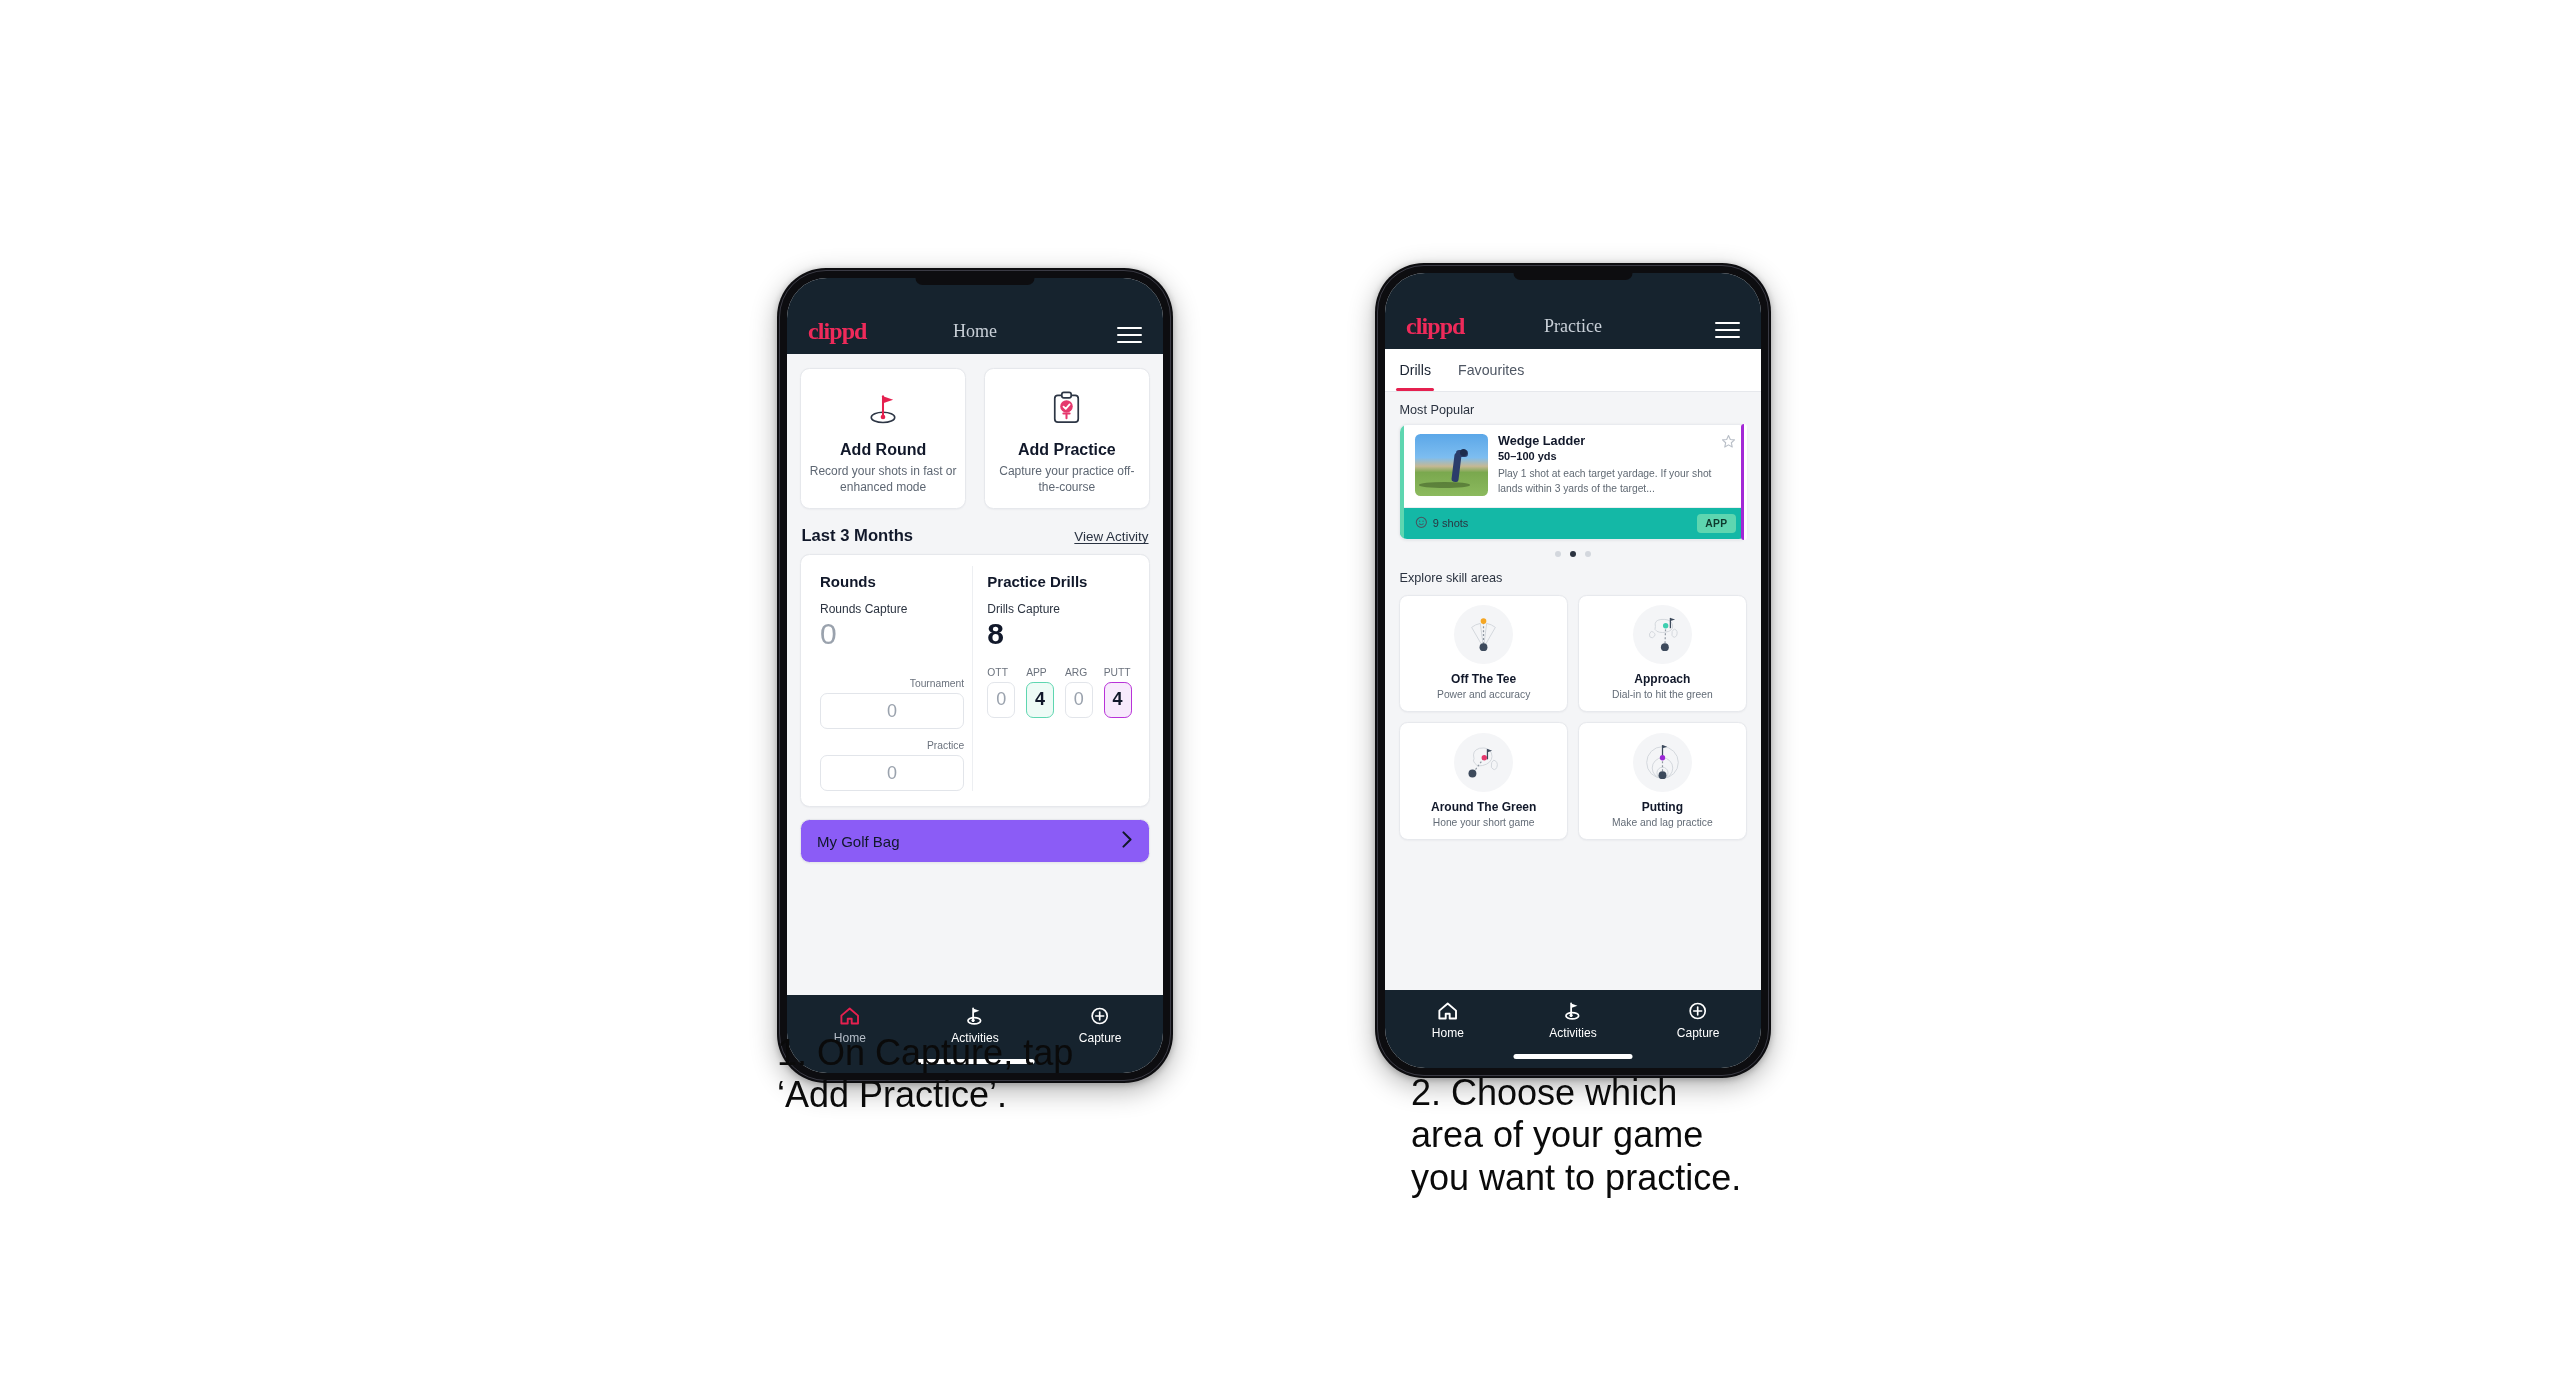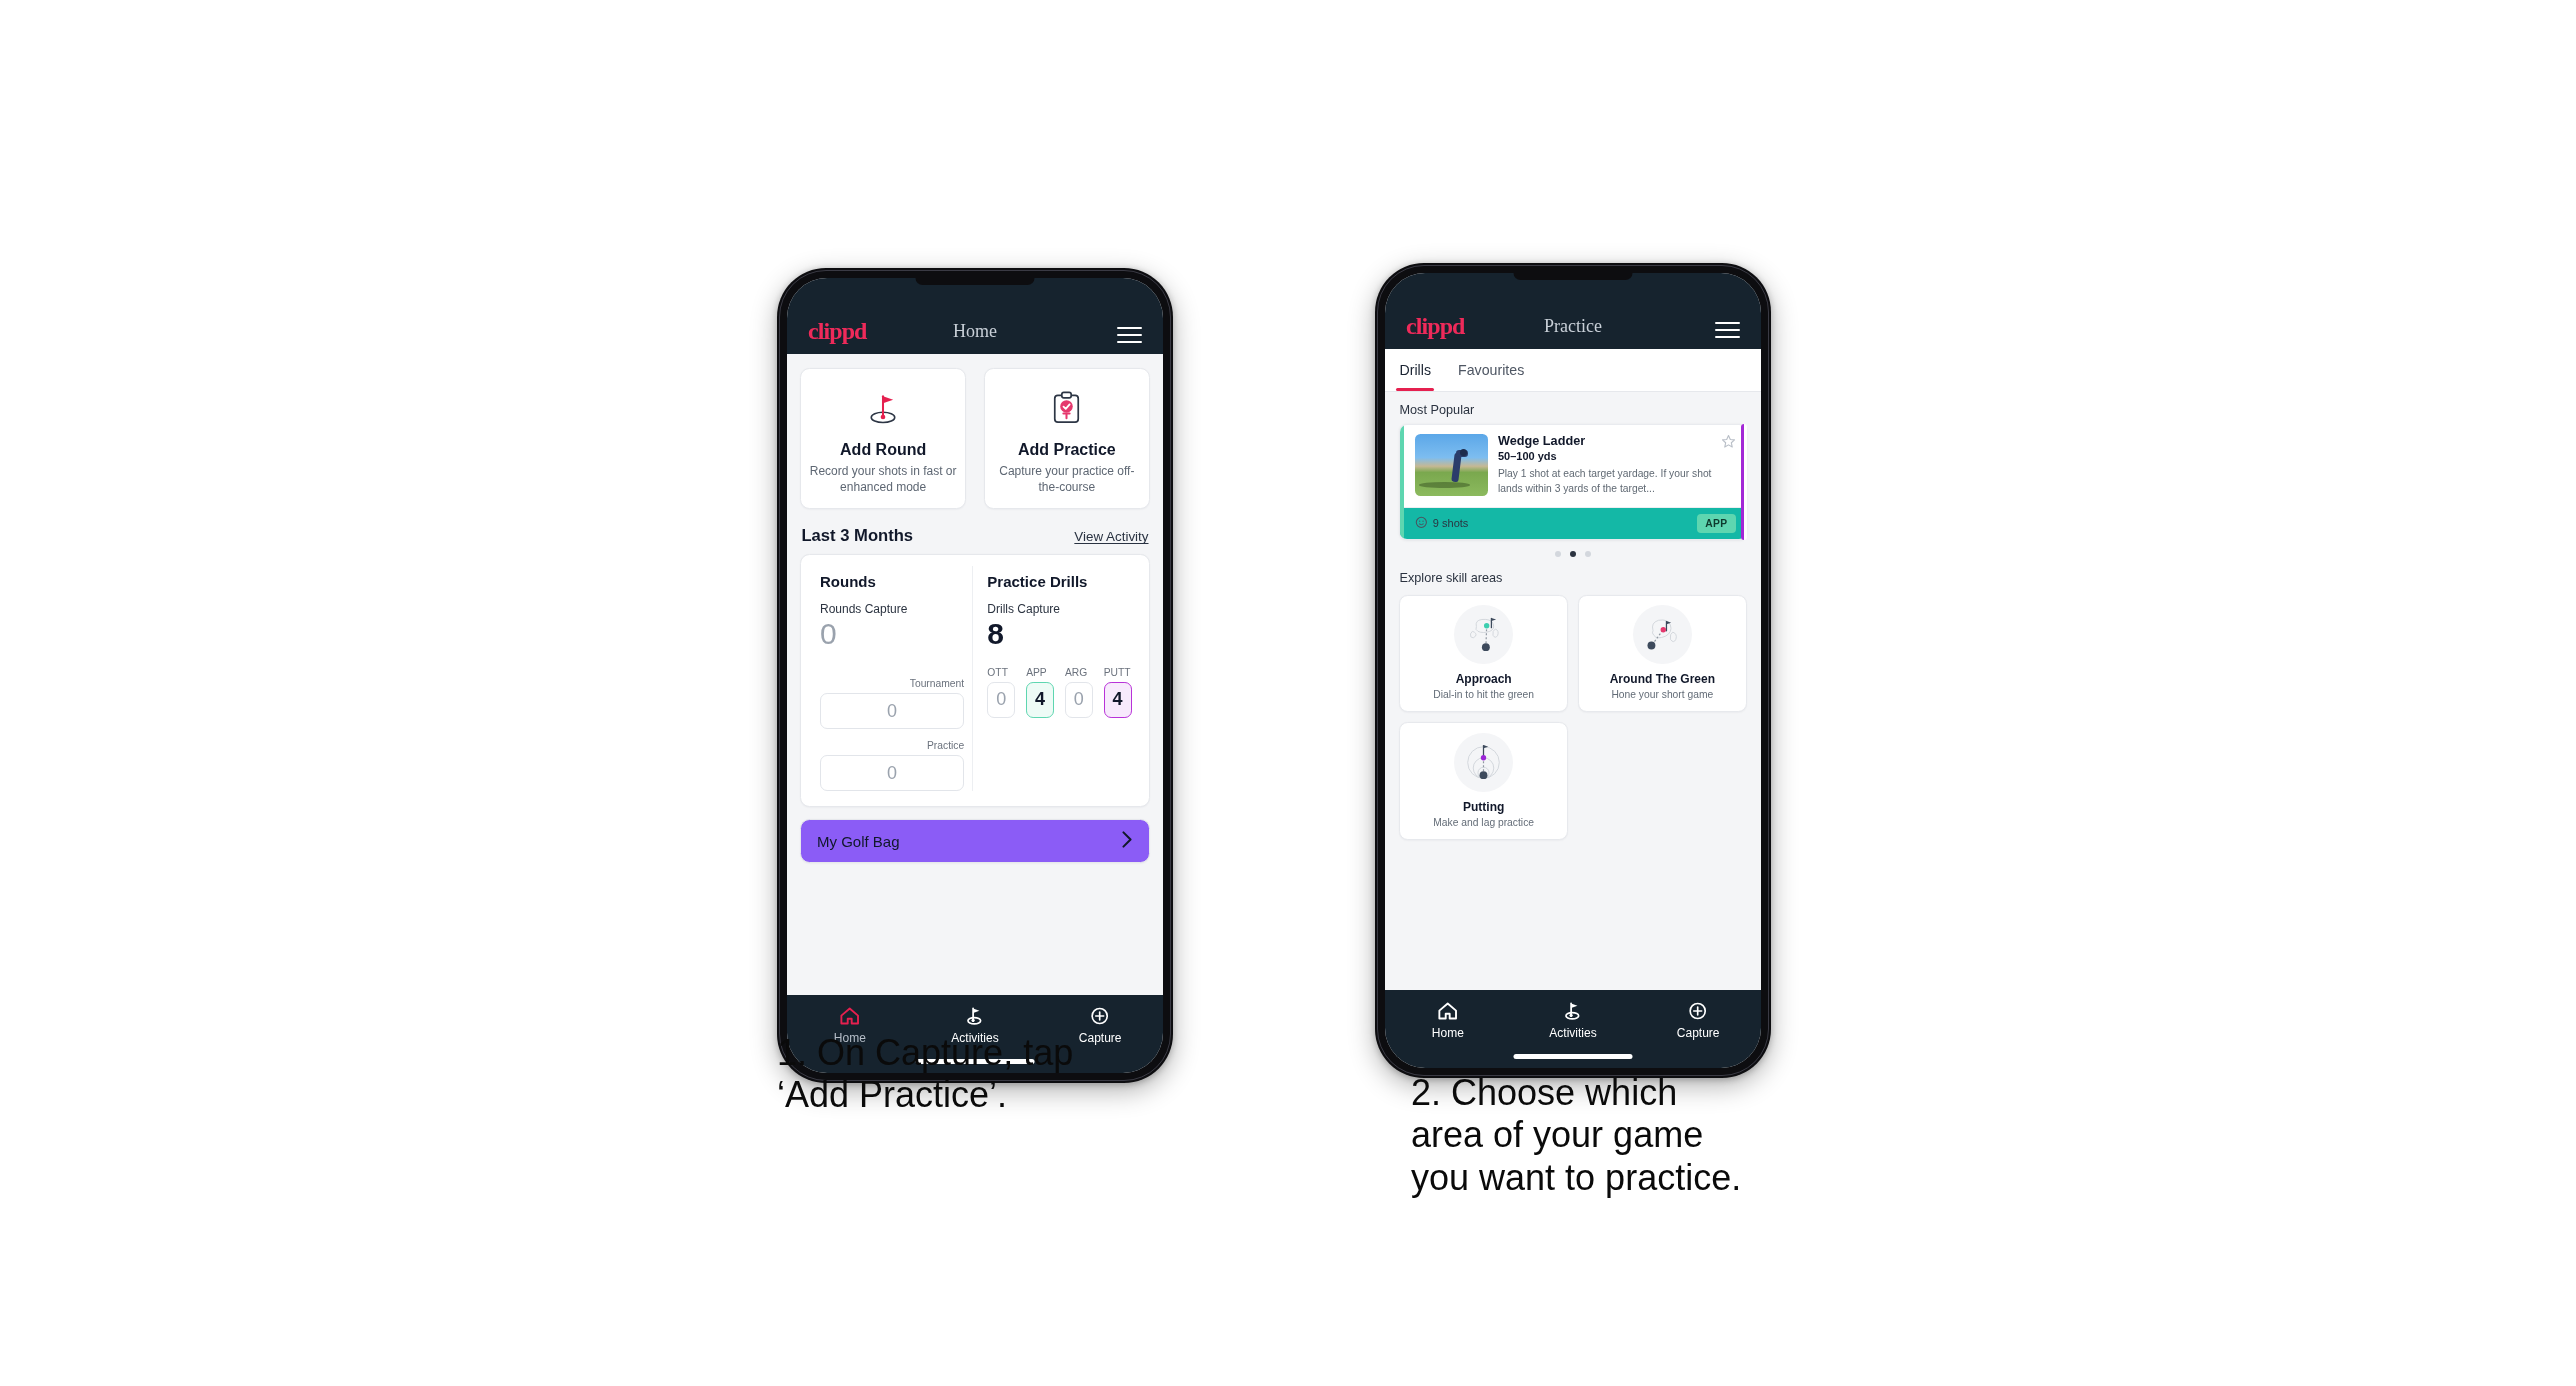--- a/index.html
+++ b/index.html
@@ -463,20 +463,33 @@
         <div class="dots">
           <span class="dot"></span>
           <span class="dot on"></span>
           <span class="dot"></span>
         </div>
 
         <div class="label-sm">Explore skill areas</div>
 
         <div class="skill-grid">
 
+          <div class="skill-card">
+            <div class="skill-ico">
+              <svg width="49" height="49" viewBox="0 0 62 62">
+                <path d="M31 48 L16 22 A24 24 0 0 1 27 17 Z" fill="none" stroke="#d2d6db" stroke-width="1.2"></path>
+                <path d="M31 48 L46 22 A24 24 0 0 0 35 17 Z" fill="none" stroke="#d2d6db" stroke-width="1.2"></path>
+                <line x1="31" y1="48" x2="31" y2="15" stroke="#8f97a1" stroke-width="1.6" stroke-dasharray="2.5,2.5"></line>
+                <circle cx="31" cy="14" r="3.6" fill="#f5a623"></circle>
+                <circle cx="31" cy="47" r="5" fill="#3d4a5c"></circle>
+              </svg>
+            </div>
+            <div class="skill-name">Off The Tee</div>
+            <div class="skill-desc">Power and accuracy</div>
+          </div>
 
           <div class="skill-card">
             <div class="skill-ico">
               <svg width="49" height="49" viewBox="0 0 62 62">
                 <path d="M22 21 Q20 13 29 12 Q40 11 43 17 Q46 24 39 27 Q30 30 24 27 Q20 25 22 21 Z" fill="none" stroke="#d2d6db" stroke-width="1.2"></path>
                 <path d="M17 27 Q13 30 15 34 Q18 37 21 33 Q23 29 17 27 Z" fill="none" stroke="#d2d6db" stroke-width="1.2"></path>
                 <path d="M46 24 Q51 26 49 32 Q46 37 43 32 Q42 26 46 24 Z" fill="none" stroke="#d2d6db" stroke-width="1.2"></path>
                 <line x1="41" y1="10" x2="41" y2="23" stroke="#3d4a5c" stroke-width="1.6"></line>
                 <path d="M41 10 L47 12 L41 14 Z" fill="#3d4a5c"></path>
                 <line x1="34" y1="47" x2="35" y2="21" stroke="#8f97a1" stroke-width="1.5" stroke-dasharray="2.5,2.5"></line>

